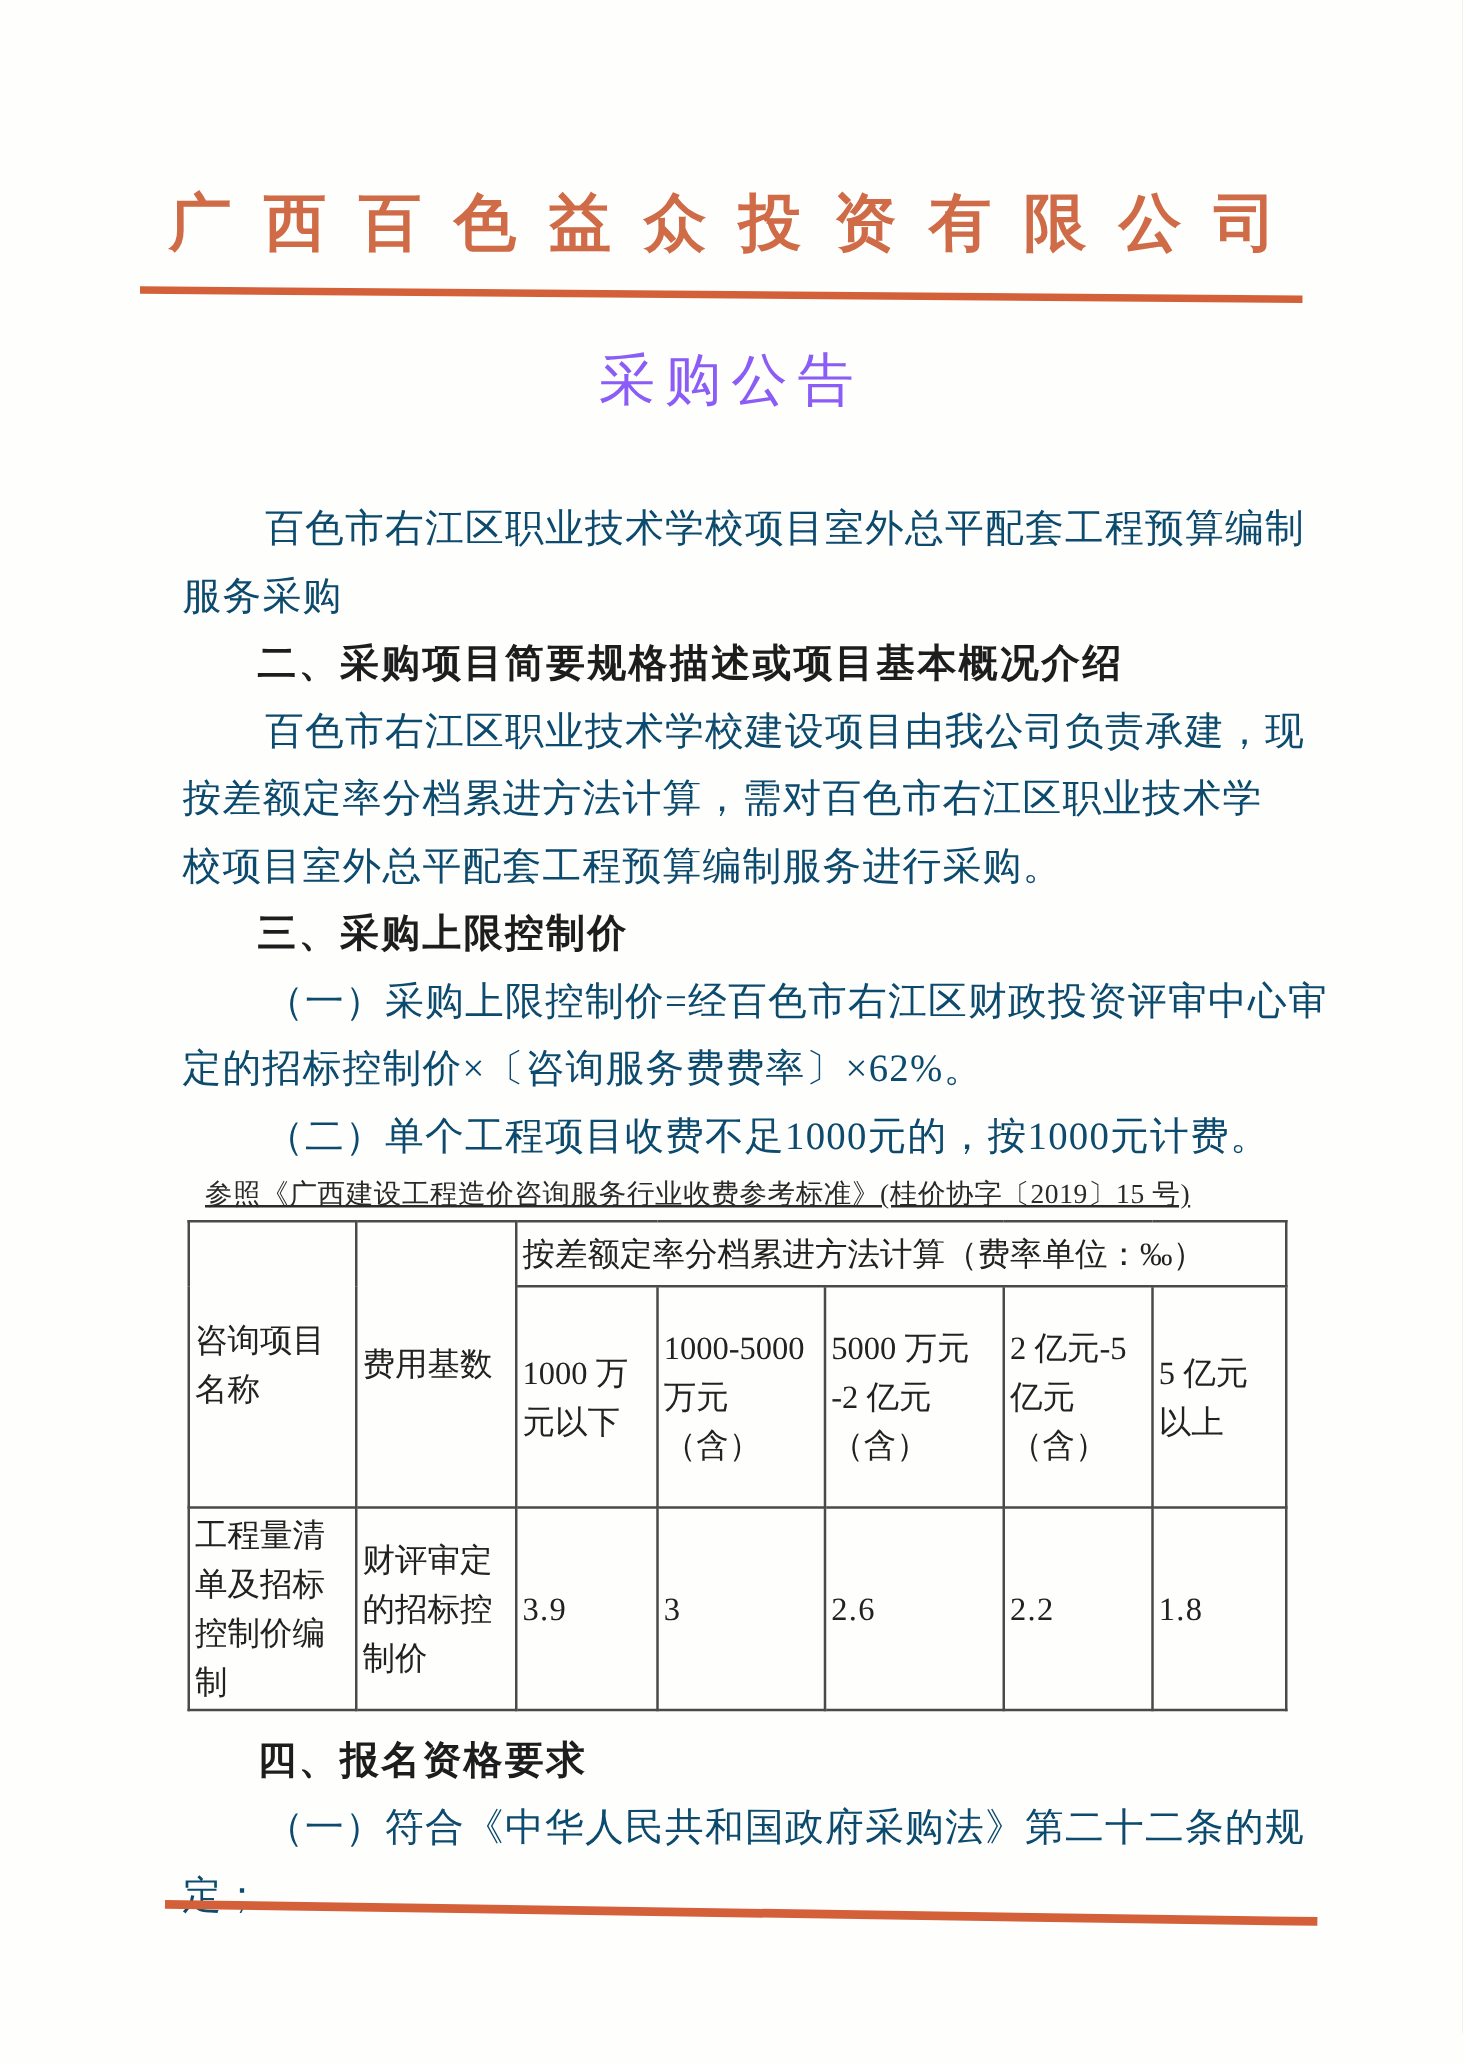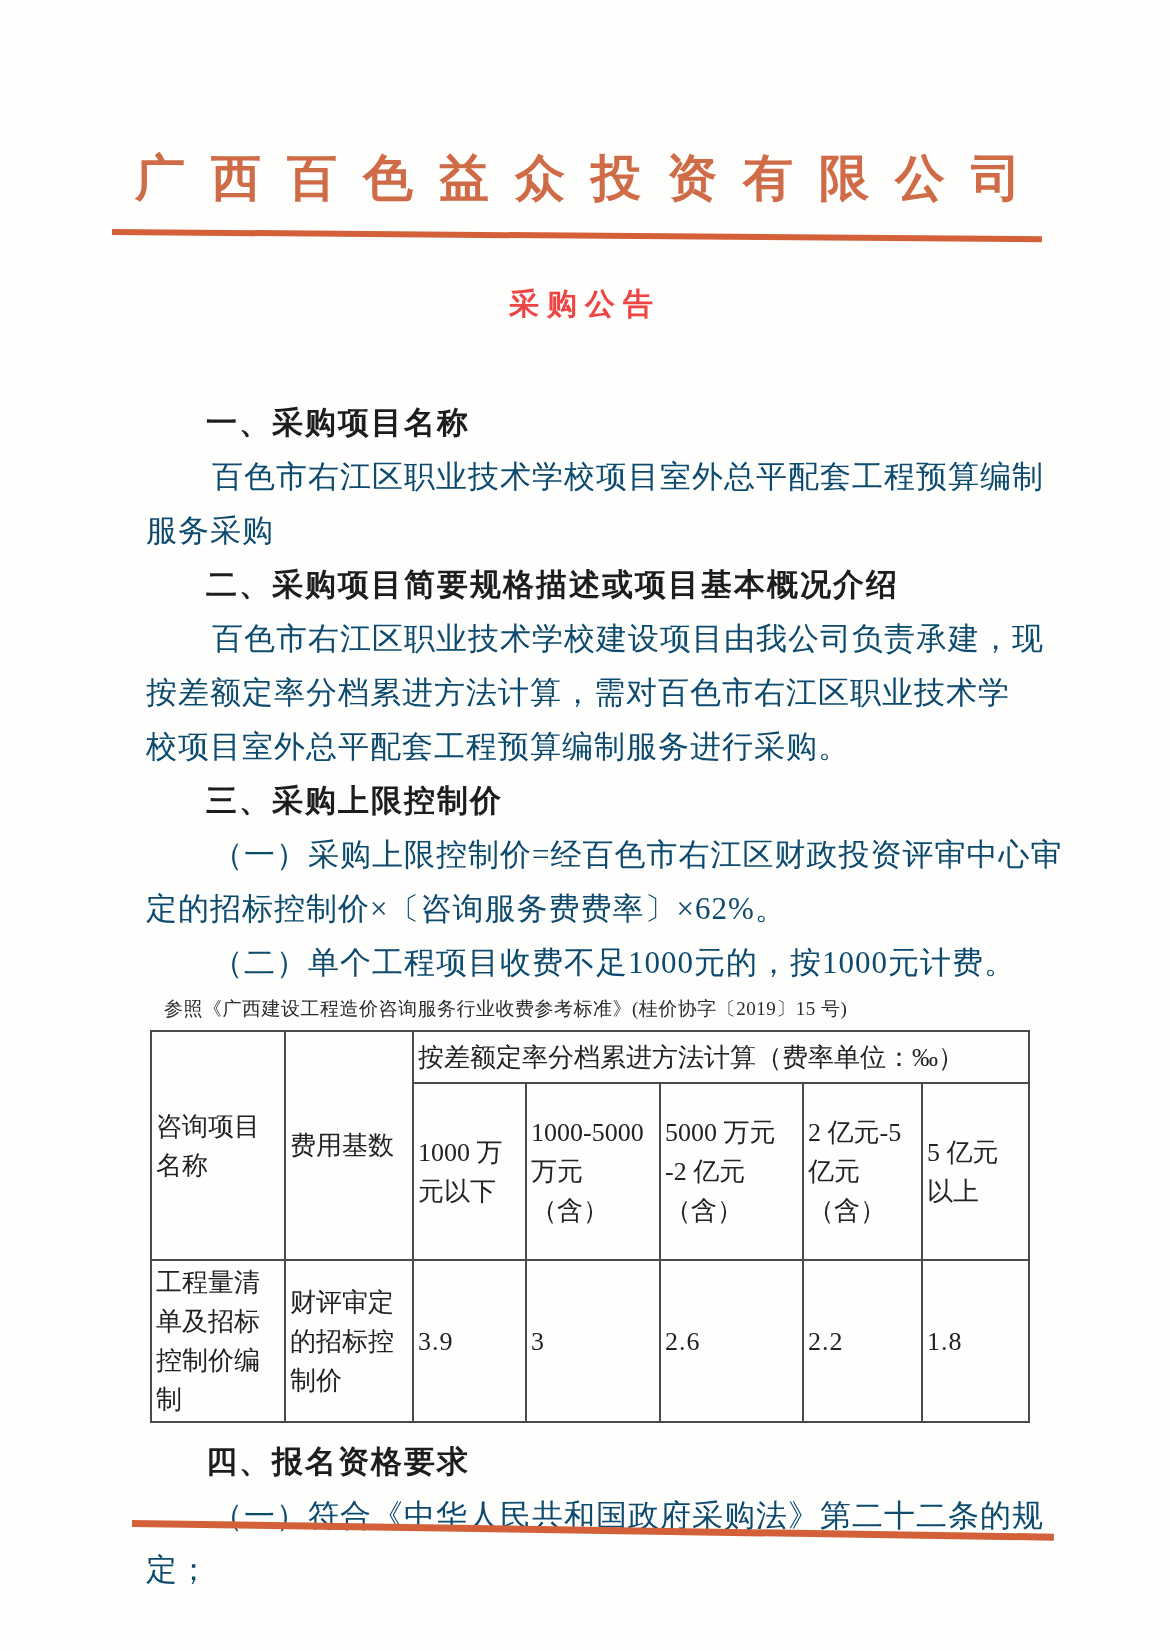--- a/index.html
+++ b/index.html
@@ -24,24 +24,24 @@
     color:#cf6b47;
   }
   .letterhead-rule{
     position:absolute;top:229px;left:112px;width:930px;height:6px;
     background:#d4603a;
     transform:rotate(0.45deg);transform-origin:left center;
   }
   .doc-title{
     position:absolute;top:274px;left:0;width:1170px;
     text-align:center;
-    font-weight:700;
-    font-size:30px;line-height:60px;
+    font-weight:400;
+    font-size:45px;line-height:60px;
     letter-spacing:8px;
-    color:#ef4444;
+    color:#8b5cf6;
   }
   
   .content{
     position:absolute;top:396px;left:146px;width:876px;
   }
   .line{
     height:54px;line-height:54px;
     font-size:31px;
     letter-spacing:1px;
     white-space:nowrap;
@@ -53,25 +53,26 @@
     font-family:"Liberation Sans","DejaVu Sans",sans-serif;
     font-weight:700;
     font-size:31px;
     letter-spacing:2px;
     text-indent:60px;
     color:#1d1d1d;
     white-space:nowrap;
   }
   .tbl-caption{
     height:40px;line-height:38px;
-    font-size:19px;
+    font-size:22px;
     letter-spacing:0.5px;
     padding-left:18px;
     white-space:nowrap;
     color:#2a2a2a;
+    text-decoration:underline;
   }
   
   table.fee{
     border-collapse:collapse;
     margin-left:4px;
     width:878px;
     table-layout:fixed;
   }
   table.fee th,table.fee td{
     border:2px solid #4a4a4a;
@@ -102,21 +103,20 @@
 <div class="page">
 
   <div class="letterhead-name">广西百色益众投资有限公司</div>
 
   <div class="letterhead-rule"></div>
 
   <div class="doc-title">采购公告</div>
 
   <div class="content">
 
-    <div class="sec-heading">一、采购项目名称</div>
     <div class="line indent">百色市右江区职业技术学校项目室外总平配套工程预算编制</div>
     <div class="line">服务采购</div>
 
     <div class="sec-heading">二、采购项目简要规格描述或项目基本概况介绍</div>
     <div class="line indent">百色市右江区职业技术学校建设项目由我公司负责承建，现</div>
     <div class="line">按差额定率分档累进方法计算，需对百色市右江区职业技术学</div>
     <div class="line">校项目室外总平配套工程预算编制服务进行采购。</div>
 
     <div class="sec-heading">三、采购上限控制价</div>
     <div class="line indent">（一）采购上限控制价=经百色市右江区财政投资评审中心审</div>

